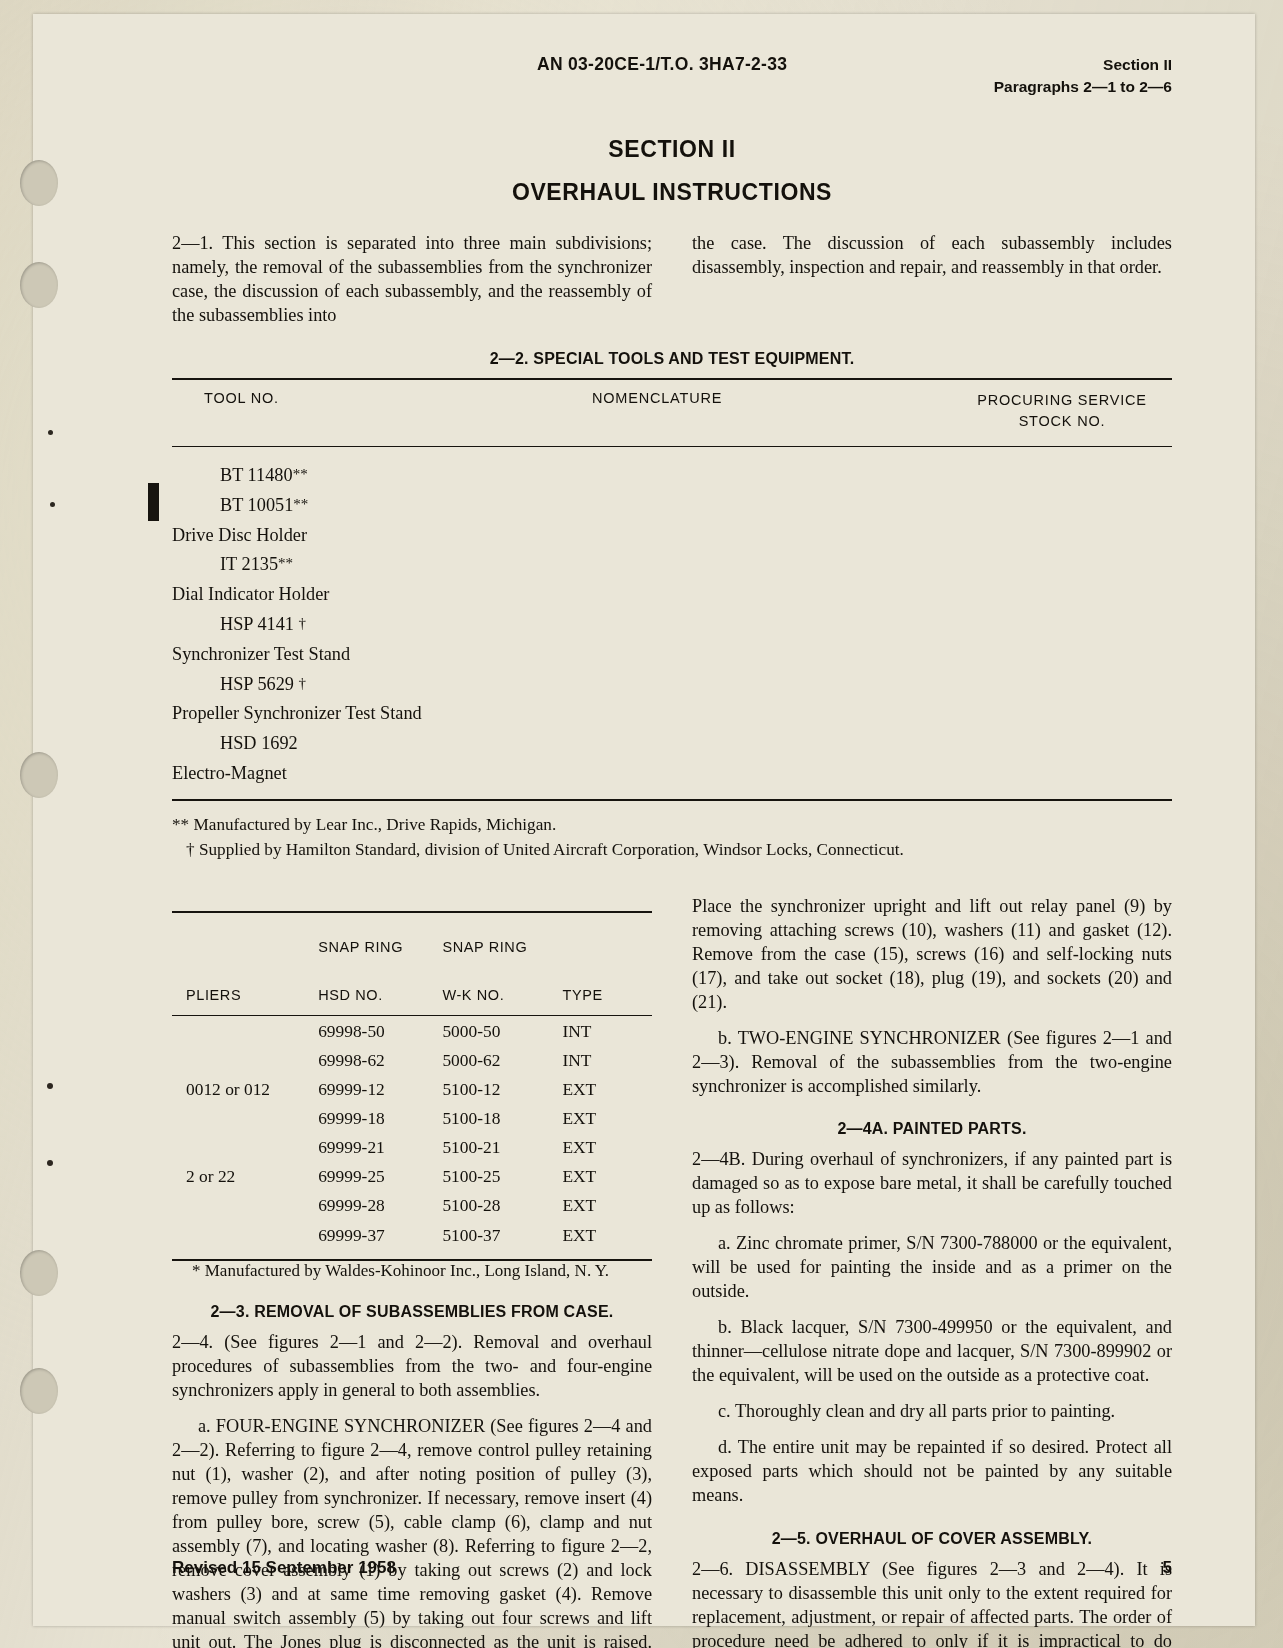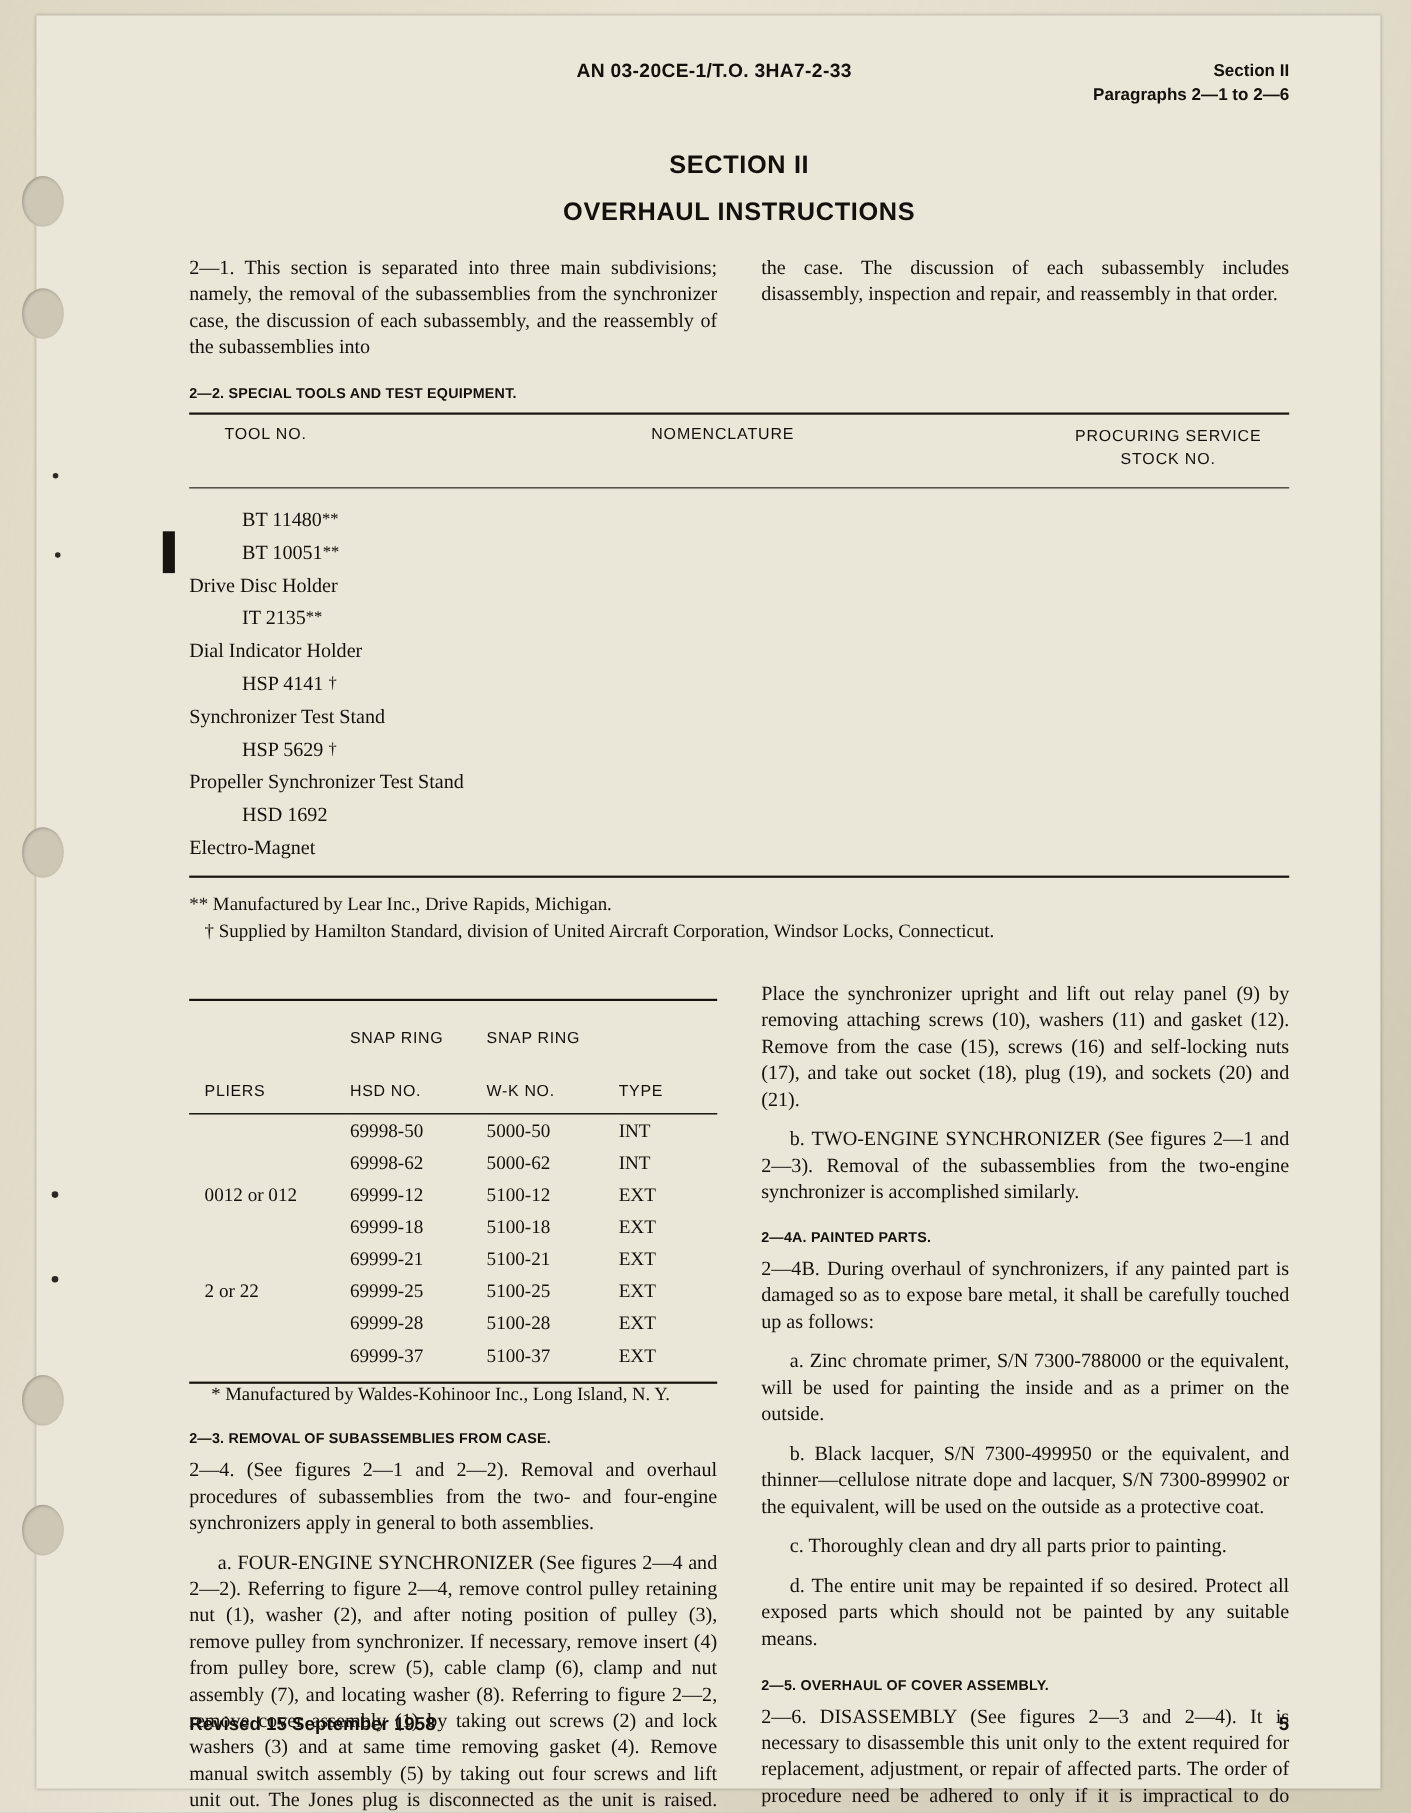--- a/index.html
+++ b/index.html
@@ -68,21 +68,21 @@
     background: #17140f;
   }
 
   
   .hdr {
     position: relative;
     height: 48px;
   }
   .hdr-left {
     position: absolute;
-    left: 352px;
+    left: 365px;
     top: 0;
     font-family: "Liberation Sans", sans-serif;
     font-weight: bold;
     font-size: 17.5px;
     letter-spacing: 0.3px;
   }
   .hdr-right {
     position: absolute;
     right: 0;
     top: 0;
@@ -125,23 +125,24 @@
     text-align: justify;
     text-justify: inter-word;
     hyphens: none;
   }
   p + p { margin-top: 12px; }
   .indent { text-indent: 26px; }
 
   .heading {
     font-family: "Liberation Sans", sans-serif;
     font-weight: bold;
-    font-size: 13px;
+    font-size: 16px;
     letter-spacing: 0.2px;
     margin: 22px 0 10px 0;
+    text-align: center;
   }
 
   
   .tools {
     margin-top: 2px;
     width: 1000px;
     border-top: 2.2px solid #17140f;
     border-bottom: 2.2px solid #17140f;
     position: relative;
   }

